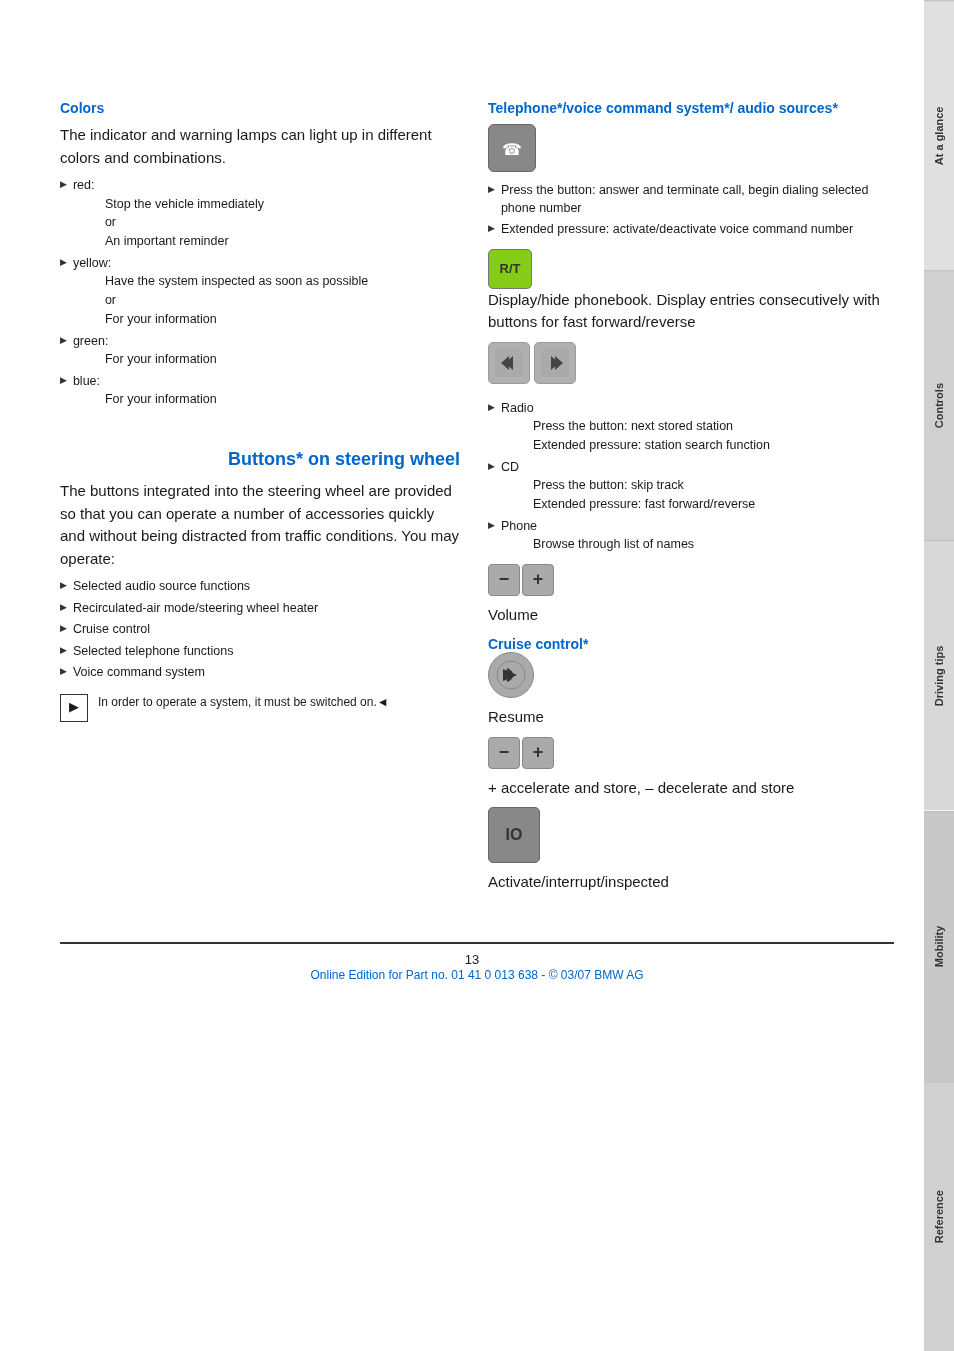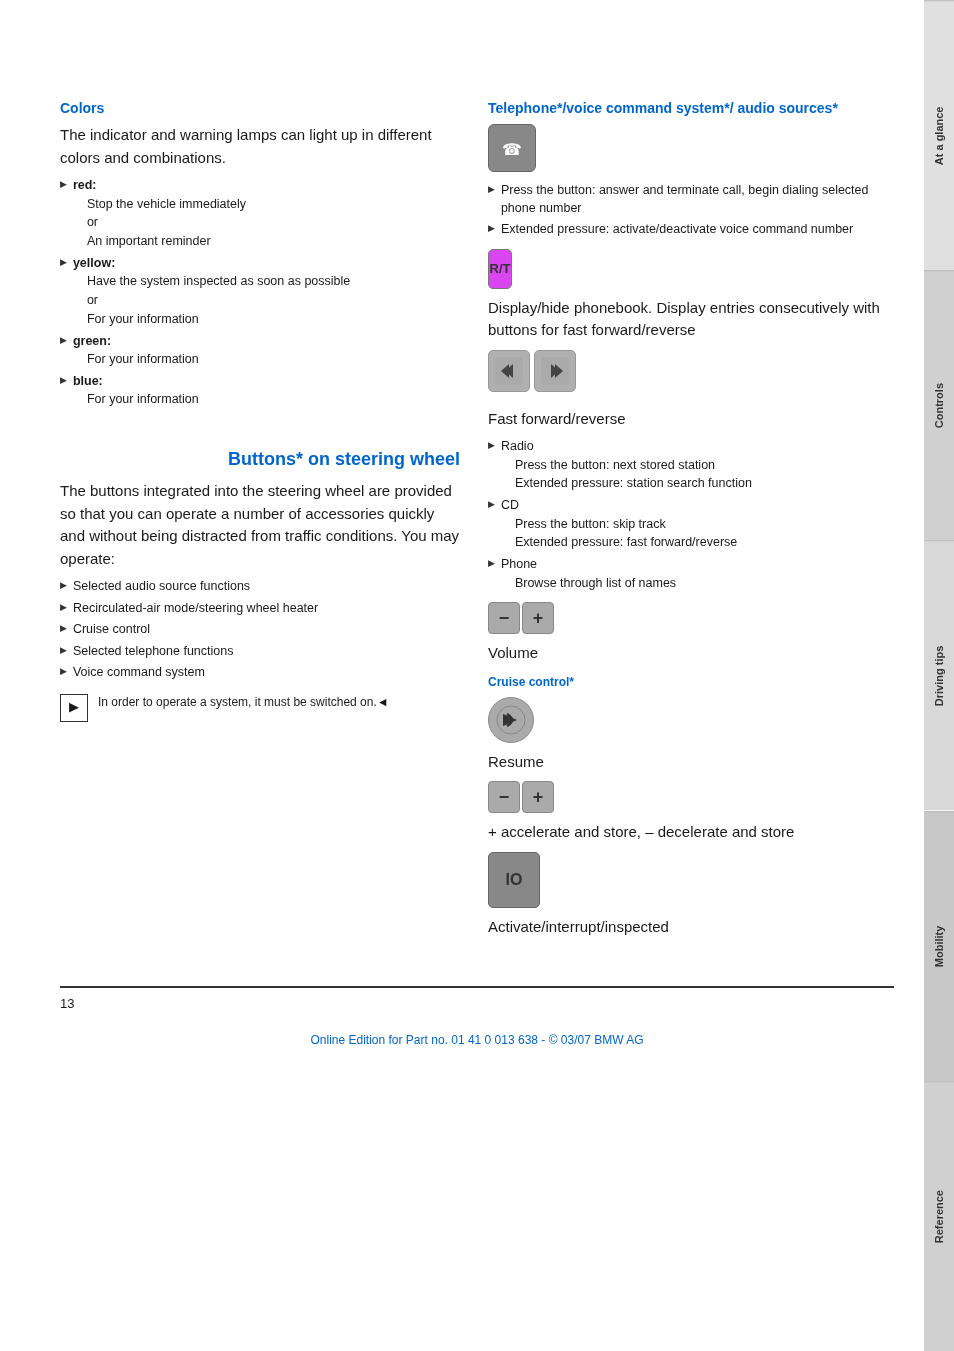--- a/index.html
+++ b/index.html
@@ -140,21 +140,21 @@
       font-size: 9px;
       flex-shrink: 0;
     }
 
     .bullet-item-content {
       display: flex;
       flex-direction: column;
     }
 
     .bullet-bold {
-      font-weight: bold;
+      font-weight: normal;
     }
 
     
     .section-divider {
       height: 30px;
     }
 
     .icon-box-sm {
       width: 42px;
       height: 42px;
@@ -242,44 +242,43 @@
       text-align: center;
       border-top: 2px solid #333;
       padding-top: 8px;
       font-size: 12px;
     }
 
     .page-number {
       font-size: 13px;
       color: #1a1a1a;
       display: block;
-      margin-bottom: 22px;
-      text-align: left;
+      margin-bottom: 1px;
+      text-align: center;
       padding-right: 10px;
     }
 
     .footer-link {
       color: #0066cc;
       font-size: 12px;
       text-align: right;
     }
 
     .sub-item {
       font-size: 12.5px;
       line-height: 1.5;
-      margin-left: 14px;
+      margin-left: 32px;
       color: #1a1a1a;
     }
 
     
     .cruise-heading {
       color: #0066cc;
-      font-size: 12px;
-      font-weight: bold;
-      margin-bottom: 8px;
+      font-size: 14px;
+      font-weight: bold;
       margin-top: 10px;
     }
 
     
     .icon-resume {
       width: 46px;
       height: 46px;
       background: #aaa;
       border-radius: 50%;
       display: flex;
@@ -301,31 +300,31 @@
       align-items: center;
       justify-content: center;
       font-size: 22px;
       color: #fff;
       margin-bottom: 10px;
       border: 1px solid #666;
     }
 
     
     .icon-rit {
-      width: 24px;
+      width: 44px;
       height: 40px;
-      background: #d946ef;
+      background: #84cc16;
       border-radius: 5px;
       display: flex;
       align-items: center;
       justify-content: center;
       font-size: 13px;
       font-weight: bold;
       color: #333;
-      margin-bottom: 8px;
+      margin-bottom: 0;
       border: 1px solid #777;
     }
 
     .right-column-content {
       margin-top: 0;
     }
   </style>
 </head>
 <body>
 
@@ -459,21 +458,20 @@
               </div>
               <div class="icon-box-sm">
                 <svg width="28" height="28" viewBox="0 0 28 28">
                   <rect width="28" height="28" rx="3" fill="#aaa"></rect>
                   <polygon points="10,7 18,14 10,21" fill="#444"></polygon>
                   <polygon points="14,7 22,14 14,21" fill="#444"></polygon>
                 </svg>
               </div>
             </div>
 
-            <p class="para">Fast forward/reverse</p>
 
             <ul class="bullet-list">
 
               <li>
                 <span class="triangle">▶</span>
                 <div class="bullet-item-content">
                   <span>Radio</span>
                   <span class="sub-item">Press the button: next stored station</span>
                   <span class="sub-item">Extended pressure: station search function</span>
                 </div>

